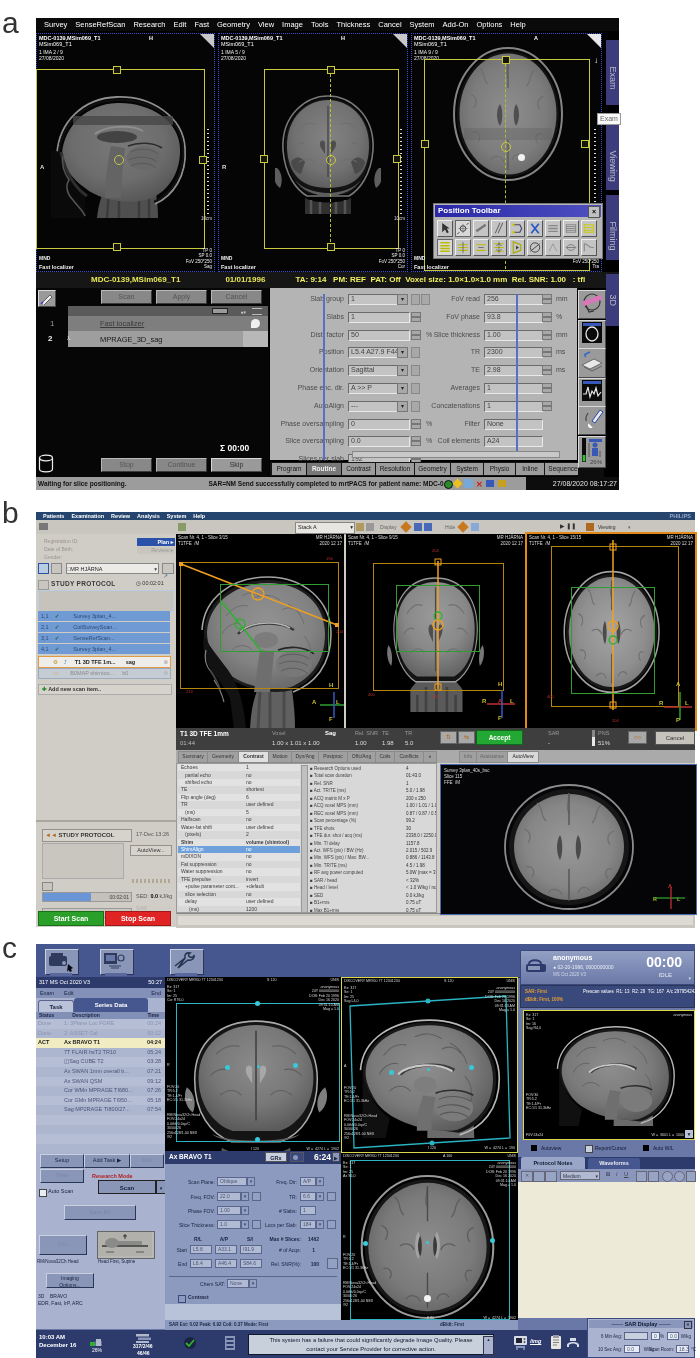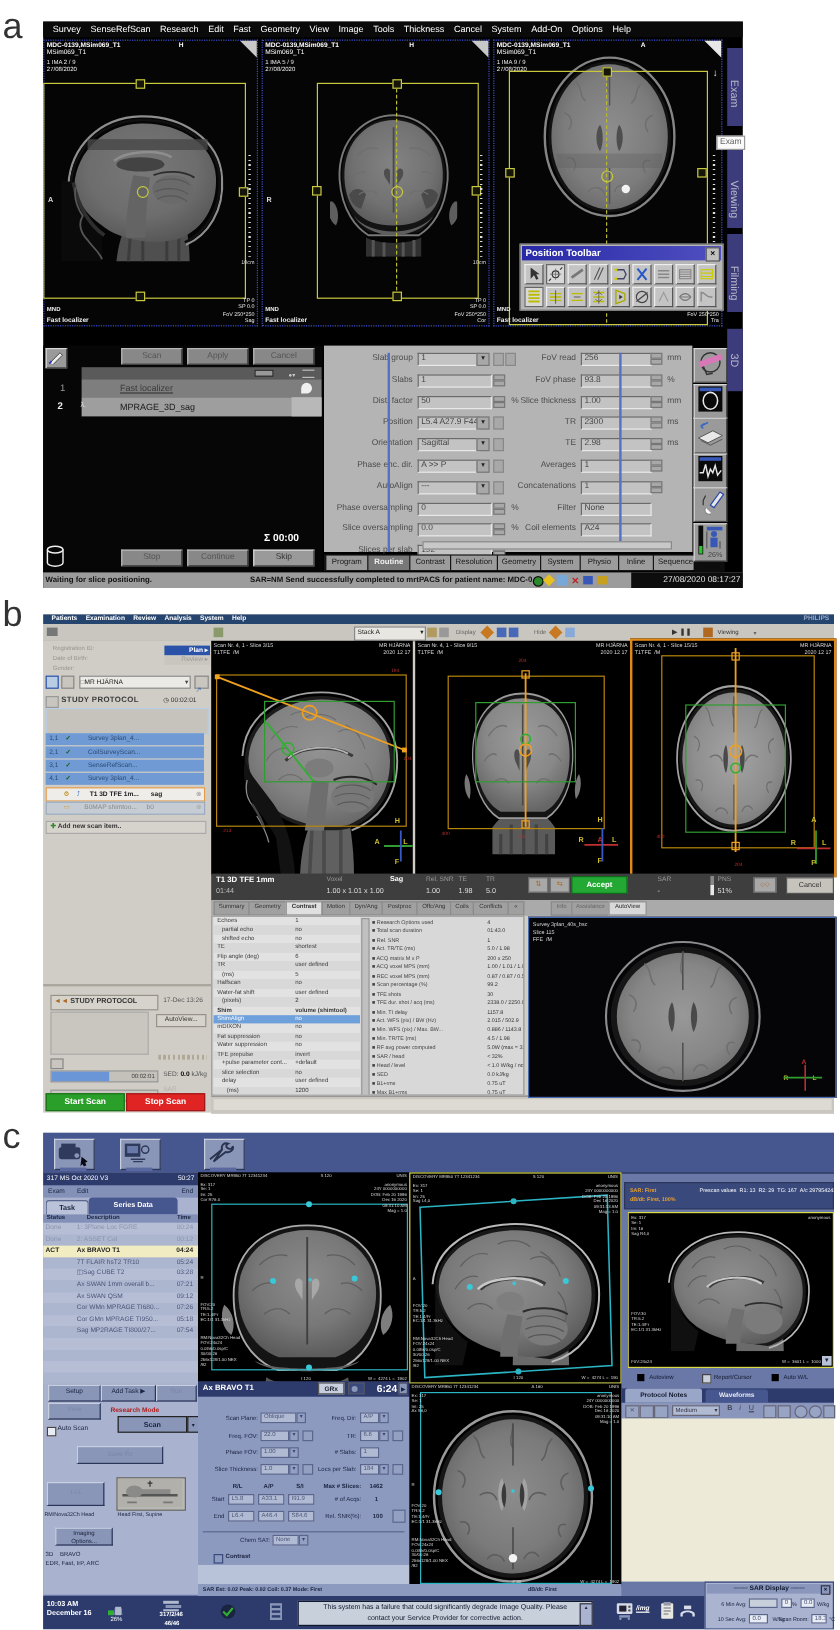--- a/index.html
+++ b/index.html
@@ -274,20 +274,21 @@
           <div style="position:absolute;left:126px;top:0;width:16px;height:17px;box-sizing:border-box;background:#c4c4c4;border-top:1px solid #eee;border-left:1px solid #eee;border-bottom:1px solid #555;border-right:1px solid #555;"><svg width="14" height="15" viewBox="0 0 14 16" style="fill:none;stroke-width:1;">
               <path d="M2,8 C5,4 9,4 12,8 C9,12 5,12 2,8" fill="none" stroke="#777"></path>
               <path d="M2,8 L12,8" stroke="#777"></path>
             </svg></div>
           <div style="position:absolute;left:144px;top:0;width:16px;height:17px;box-sizing:border-box;background:#c4c4c4;border-top:1px solid #eee;border-left:1px solid #eee;border-bottom:1px solid #555;border-right:1px solid #555;"><svg width="14" height="15" viewBox="0 0 14 16" style="fill:none;stroke-width:1;">
               <path d="M2,12 L2,4 C6,4 6,8 10,8 L12,8" fill="none" stroke="#888" stroke-width="1.2"></path>
             </svg></div>
         </div>
     </div>
 
+    <div class="hdr"><span style="margin-left:55px;">MDC-0139,MSim069_T1</span><span style="margin-left:45px;">01/01/1996</span><span style="margin-left:30px;color:#f0f060;">TA: 9:14&nbsp;&nbsp;&nbsp;PM: REF&nbsp;&nbsp;PAT: Off&nbsp;&nbsp;Voxel size: 1.0×1.0×1.0 mm&nbsp;&nbsp;Rel. SNR: 1.00&nbsp;&nbsp;&nbsp;: tfl</span></div>
 
     <div class="abs" style="left:0;top:270px;width:233px;height:189px;background:#060606;">
       <div class="btn3d" style="left:2px;top:2px;width:16px;height:15px;"><svg width="14" height="13" viewBox="0 0 14 13">
             <path d="M2,11 L10,3 L12,5 L4,13" fill="#eee" stroke="#333" stroke-width="0.7"></path>
             <path d="M1,12 L3,10" stroke="#33c" stroke-width="1.5"></path>
           </svg></div>
       <div class="btn3dd" style="left:65px;top:2px;width:49px;height:12px;font-size:7px;line-height:12px;">Scan</div>
       <div class="btn3dd" style="left:120px;top:2px;width:49px;height:12px;font-size:7px;line-height:12px;">Apply</div>
       <div class="btn3dd" style="left:175px;top:2px;width:49px;height:12px;font-size:7px;line-height:12px;">Cancel</div>
       <div class="abs" style="left:32px;top:18px;width:200px;height:10px;background:#5a5a5a;">
@@ -963,20 +964,33 @@
             <circle cx="20" cy="8" r="3" fill="none" stroke="#303a5c" stroke-width="1.2"></circle>
             <path d="M8,16 h12 M10,18 h8" stroke="#303a5c" stroke-width="1.2"></path>
           </svg></div>
       <div class="abs" style="left:69px;top:29px;width:22px;height:3px;background:#5a68a0;"></div>
       <div class="cbtn" style="left:134px;top:5px;width:32px;height:24px;"><svg width="30" height="22" viewBox="0 0 30 22">
             <path d="M4,16 L14,8 M14,8 C13,4 16,2 19,3 C17,4 17,6 19,7 C21,8 23,7 23,5 C24,8 21,11 17,10 L7,18 Z" fill="none" stroke="#2a3450" stroke-width="1.6"></path>
           </svg></div>
       <div class="abs" style="left:139px;top:29px;width:22px;height:3px;background:#5a68a0;"></div>
     </div>
 
+    <div class="abs" style="left:484px;top:6px;width:175px;height:35px;background:linear-gradient(#93a0c4,#6a78a8);border:1px solid #39497c;box-sizing:border-box;">
+      <svg class="abs" style="left:4px;top:6px;" width="24" height="18" viewBox="0 0 24 18">
+          <rect x="1" y="7" width="20" height="8" rx="2" fill="#2c3a6c"></rect>
+          <path d="M4,7 C4,2 16,2 16,7" fill="none" stroke="#2c3a6c" stroke-width="2"></path>
+          <rect x="3" y="9" width="12" height="4" fill="#8a96b8"></rect>
+        </svg>
+      <div class="abs" style="left:32px;top:3px;color:#fff;font-size:7px;font-weight:bold;">anonymous</div>
+      <div class="abs" style="left:32px;top:13px;color:#e8ecf4;font-size:5px;">● 02-20-1996, 0000000000</div>
+      <div class="abs" style="left:32px;top:21px;color:#d0d8e8;font-size:4.5px;">MS Oct 2020 V3</div>
+      <div class="abs" style="right:12px;top:3px;color:#fff;font-size:14px;font-weight:bold;">00:00</div>
+      <div class="abs" style="right:22px;top:21px;color:#e8ecf4;font-size:6px;">IDLE</div>
+      <div class="abs" style="right:3px;top:24px;color:#d0d8e8;font-size:5px;">▾</div>
+    </div>
     <div class="abs" style="left:484px;top:41px;width:175px;height:23px;background:#39497c;border:1px solid #2a3558;box-sizing:border-box;">
       <div class="abs" style="left:4px;top:3px;color:#e8a030;font-size:4.5px;font-weight:bold;">SAR: First</div>
       <div class="abs" style="left:4px;top:11px;color:#e8a030;font-size:4.5px;font-weight:bold;">dB/dt: First, 100%</div>
       <div class="abs" style="left:62px;top:3px;color:#fff;font-size:4.5px;white-space:nowrap;">Prescan values&nbsp;&nbsp;R1: 13&nbsp;&nbsp;R2: 29&nbsp;&nbsp;TG: 167&nbsp;&nbsp;A/c 297954242</div>
     </div>
     <div class="abs" style="left:0;top:33px;width:129px;height:352px;background:#a9b2cf;">
         <div class="abs" style="left:0;top:0;width:129px;height:11px;background:#2c3a6c;color:#fff;font-size:5.5px;line-height:11px;"><span style="margin-left:3px;">317 MS Oct 2020 V3</span><span style="position:absolute;right:3px;">50:27</span></div>
         <div class="abs" style="left:0;top:11px;width:129px;height:10px;background:#8391b8;color:#1a2440;font-size:5.5px;line-height:10px;"><span style="margin-left:4px;">Exam</span><span style="margin-left:10px;">Edit</span><span style="position:absolute;right:4px;">End</span></div>
         <div class="abs" style="left:2px;top:23px;width:34px;height:12px;background:#b9c2d8;border:1px solid #5a668e;border-bottom:none;color:#1a2440;font-size:6px;font-weight:bold;text-align:center;line-height:12px;border-radius:3px 3px 0 0;">Task</div>
         <div class="abs" style="left:38px;top:21px;width:74px;height:14px;background:#46568e;color:#fff;font-size:6px;font-weight:bold;text-align:center;line-height:14px;border-radius:3px 3px 0 0;">Series Data</div>

